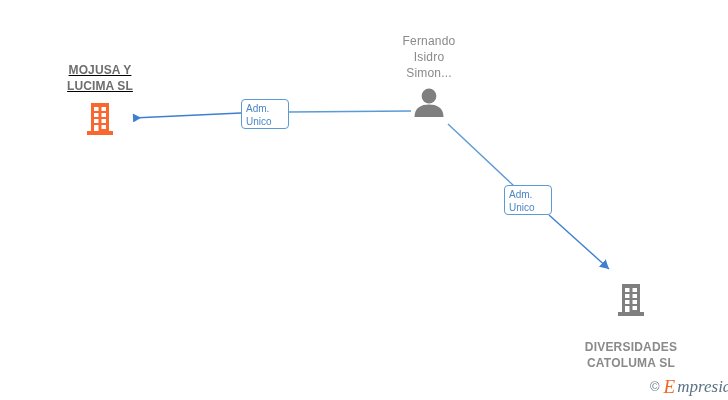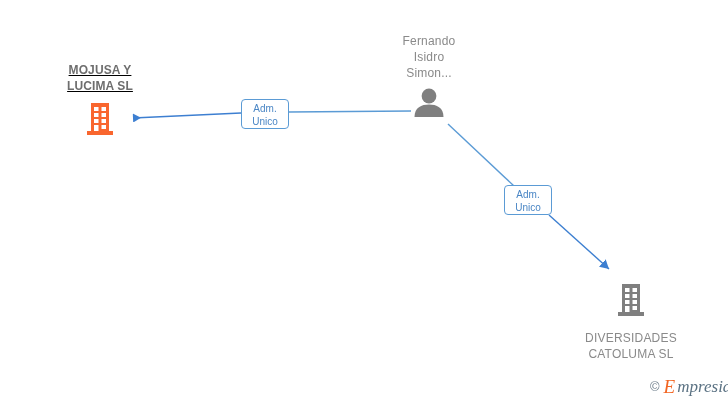--- a/index.html
+++ b/index.html
@@ -59,21 +59,21 @@
   
   .rel-box {
     position: absolute;
     box-sizing: border-box;
     background: #ffffff;
     border: 1px solid #5b9bd5;
     border-radius: 4px;
     color: #4a86c5;
     font-size: 10px;
     line-height: 13px;
-    text-align: center;
+    text-align: left;
     padding: 2px 4px 3px 4px;
     font-family: "Liberation Sans", sans-serif;
     white-space: pre-line;
   }
   
   .watermark {
     position: absolute;
     display: flex;
     align-items: center;
     gap: 4px;
@@ -159,21 +159,21 @@
       <rect x="0" y="29" width="26" height="4" fill="#7f7f7f"></rect>
       <rect x="7" y="5" width="4.5" height="4" fill="#ffffff"></rect>
       <rect x="14.5" y="5" width="4.5" height="4" fill="#ffffff"></rect>
       <rect x="7" y="11" width="4.5" height="4" fill="#ffffff"></rect>
       <rect x="14.5" y="11" width="4.5" height="4" fill="#ffffff"></rect>
       <rect x="7" y="17" width="4.5" height="4" fill="#ffffff"></rect>
       <rect x="14.5" y="17" width="4.5" height="4" fill="#ffffff"></rect>
       <rect x="7" y="23" width="4.5" height="6" fill="#ffffff"></rect>
       <rect x="14.5" y="23" width="4.5" height="4" fill="#ffffff"></rect>
     </svg>
-    <div class="node-label company-label-gray" style="margin-top:13px;">DIVERSIDADES
+    <div class="node-label company-label-gray" style="margin-top:22px;font-weight:bold;">DIVERSIDADES
 CATOLUMA SL</div>
   </div>
 
   <div class="rel-box" style="left:241px; top:99px; width:48px; height:30px;">Adm.
 Unico</div>
 
   <div class="rel-box" style="left:504px; top:185px; width:48px; height:30px;">Adm.
 Unico</div>
 
   <div class="watermark" style="left:650px; top:377px;">

